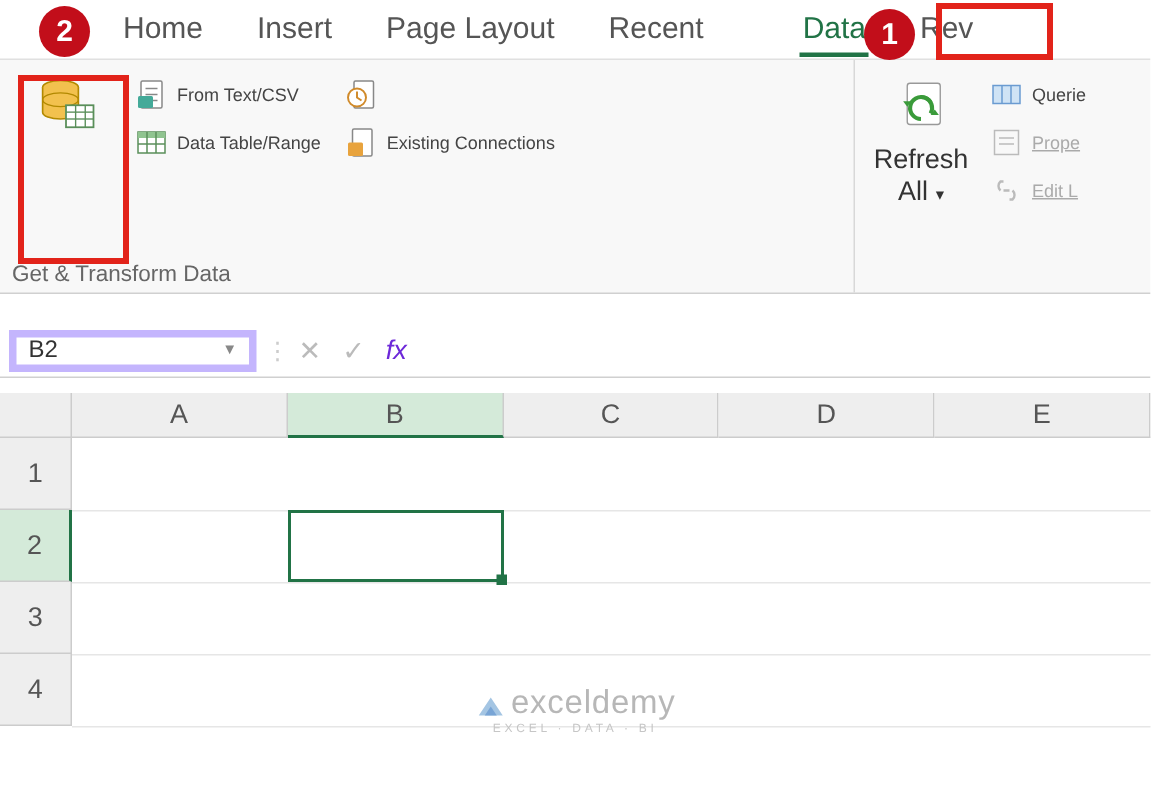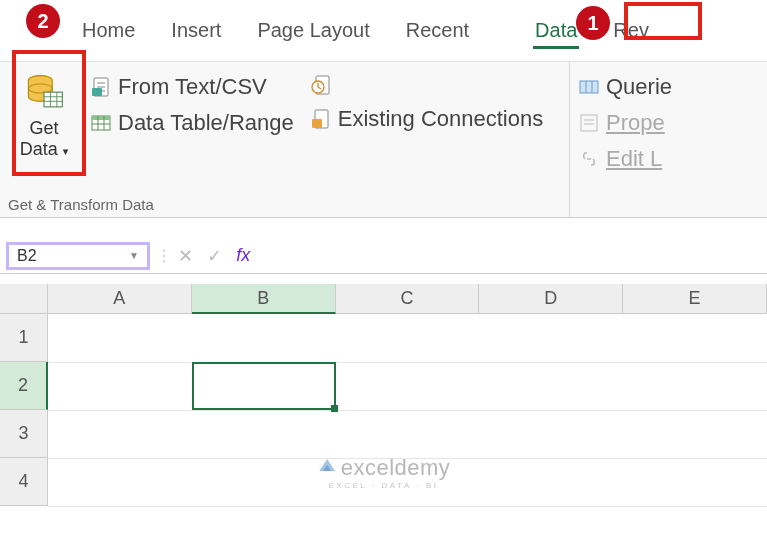--- a/index.html
+++ b/index.html
@@ -1,43 +1,43 @@
 <!DOCTYPE html>
 <html><head>
 <meta charset="utf-8">
 <style>
 * { margin: 0; padding: 0; box-sizing: border-box; font-family: "Segoe UI", Arial, sans-serif; }
 body { background: #fff; width: 767px; height: 540px; overflow: hidden; position: relative; }
 
 
-.tabs { display: flex; align-items: center; height: 62px; padding-left: 8px; background: #fff; border-bottom: 1px solid #e0e0e0; position: relative; }
+.tabs { display: flex; align-items: center; height: 40px; padding-left: 8px; background: #fff; border-bottom: 1px solid #e0e0e0; position: relative; }
 .tab { padding: 6px 18px; font-size: 20px; color: #555; cursor: pointer; position: relative; }
 .tab.active { color: #217346; font-weight: 400; }
 .tab.active::after { content: ""; position: absolute; bottom: -1px; left: 16px; right: 16px; height: 3px; background: #217346; }
 
 
 .ribbon { display: flex; height: 156px; background: #f8f8f8; border-bottom: 1px solid #d0d0d0; }
 .ribbon-group { display: flex; flex-direction: column; border-right: 1px solid #d8d8d8; padding: 6px 8px 2px 8px; }
 .ribbon-group-body { display: flex; flex: 1; gap: 10px; }
 .ribbon-group-label { font-size: 15px; color: #666; padding: 2px 0; }
 
 .big-btn { display: flex; flex-direction: column; align-items: center; justify-content: flex-start; width: 72px; padding-top: 4px; cursor: pointer; }
 .big-btn-label { font-size: 18px; color: #333; text-align: center; line-height: 1.15; margin-top: 2px; }
 
 .small-col { display: flex; flex-direction: column; gap: 10px; padding-top: 6px; }
-.small-btn { display: flex; align-items: center; gap: 6px; font-size: 22px; color: #444; cursor: pointer; white-space: nowrap; }
+.small-btn { display: flex; align-items: center; gap: 6px; font-size: 12px; color: #444; cursor: pointer; white-space: nowrap; }
 .small-btn.disabled { color: #aaa; text-decoration: underline; }
 
 
 .icon-sm { width: 22px; height: 22px; flex-shrink: 0; }
 .icon-lg { width: 44px; height: 44px; }
 
 
 .formula-row { display: flex; align-items: center; height: 36px; border-bottom: 1px solid #d0d0d0; background: #fff; }
-.name-box { width: 144px; height: 28px; margin: 0 6px; border: 3px solid #c4b5fd; padding: 2px 8px; font-size: 16px; color: #333; display: flex; align-items: center; justify-content: space-between; }
+.name-box { width: 165px; height: 28px; margin: 0 6px; border: 5px solid #c4b5fd; padding: 2px 8px; font-size: 16px; color: #333; display: flex; align-items: center; justify-content: space-between; }
 .name-box .caret { font-size: 10px; color: #888; }
 .fx-sep { width: 12px; color: #ccc; text-align: center; }
 .fx-btns { display: flex; align-items: center; gap: 14px; color: #bbb; font-size: 18px; padding: 0 10px; }
 .fx { font-style: italic; color: #6d28d9; font-size: 18px; }
 .formula-input { flex: 1; height: 28px; border: none; outline: none; font-size: 16px; padding: 0 6px; }
 
 
 .grid-wrap { position: relative; }
 .col-headers { display: flex; height: 30px; }
 .row-headers { position: absolute; left: 0; top: 30px; }
@@ -83,21 +83,20 @@
         <svg class="icon-lg" viewBox="0 0 48 48">
           <ellipse cx="20" cy="9" rx="13" ry="5" fill="#f2c14e" stroke="#b28900" stroke-width="1.2"></ellipse>
           <path d="M7 9 v18 a13 5 0 0 0 26 0 V9" fill="#f2c14e" stroke="#b28900" stroke-width="1.2"></path>
           <ellipse cx="20" cy="18" rx="13" ry="5" fill="none" stroke="#b28900" stroke-width="1"></ellipse>
           <rect x="24" y="22" width="20" height="16" fill="#fff" stroke="#5a8f5a" stroke-width="1.3"></rect>
           <line x1="24" y1="27" x2="44" y2="27" stroke="#5a8f5a"></line>
             <line x1="24" y1="32" x2="44" y2="32" stroke="#5a8f5a"></line>
           <line x1="31" y1="22" x2="31" y2="38" stroke="#5a8f5a"></line>
             <line x1="38" y1="22" x2="38" y2="38" stroke="#5a8f5a"></line>
         </svg>
-        <div class="big-btn-label"><span>Get</span><br><span>Data</span> <span style="font-size:11px;">▾</span></div>
       </div>
 
       <div class="small-col">
         <div class="small-btn">
           <svg class="icon-sm" viewBox="0 0 22 22">
               <rect x="4" y="2" width="14" height="18" rx="1" fill="#fff" stroke="#888"></rect>
               <line x1="7" y1="7" x2="15" y2="7" stroke="#888"></line>
               <line x1="7" y1="11" x2="15" y2="11" stroke="#888"></line>
               <line x1="7" y1="15" x2="15" y2="15" stroke="#888"></line>
               <rect x="2" y="12" width="10" height="8" fill="#4a9" rx="1"></rect>
@@ -131,20 +130,30 @@
             </svg>
           <span>Existing Connections</span>
         </div>
       </div>
     </div>
     <div class="ribbon-group-label">Get &amp; Transform Data</div>
   </div>
 
   <div class="ribbon-group" style="flex:1; border-right:none;">
     <div class="ribbon-group-body">
+      <div class="big-btn">
+        <svg class="icon-lg" viewBox="0 0 48 48">
+            <rect x="14" y="6" width="24" height="30" rx="2" fill="#fff" stroke="#999"></rect>
+            <path d="M24 32 a8 8 0 1 1 7 -4" fill="none" stroke="#3a9b3a" stroke-width="3"></path>
+            <path d="M31 29 l3 -4 l3 4 z" fill="#3a9b3a"></path>
+            <path d="M24 16 a8 8 0 0 1 7 4" fill="none" stroke="#3a9b3a" stroke-width="3"></path>
+            <path d="M17 19 l-3 4 l-3 -4 z" fill="#3a9b3a"></path>
+          </svg>
+        <div class="big-btn-label"><span>Refresh</span><br><span>All</span> <span style="font-size:11px;">▾</span></div>
+      </div>
       <div class="small-col">
         <div class="small-btn">
           <svg class="icon-sm" viewBox="0 0 22 22">
               <rect x="2" y="5" width="18" height="12" fill="#cfe3f5" stroke="#6a9bd1"></rect>
               <line x1="8" y1="5" x2="8" y2="17" stroke="#6a9bd1"></line>
               <line x1="14" y1="5" x2="14" y2="17" stroke="#6a9bd1"></line>
             </svg>
           <span>Querie</span>
         </div>
         <div class="small-btn disabled">
@@ -203,21 +212,21 @@
 
   <div class="cell-sel" style="left:192px; top:78px; width:144px; height:48px;"></div>
 </div>
 
 <div class="redbox" style="left:624px; top:2px; width:78px; height:38px;"></div>
 <div class="redbox" style="left:12px; top:50px; width:74px; height:126px;"></div>
 <div class="redcircle" style="left:576px; top:6px;">1</div>
 <div class="redcircle" style="left:26px; top:4px;">2</div>
 
 <div class="watermark">
-  <div style="display:flex;align-items:flex-start;margin-top:34px;">
+  <div style="display:flex;align-items:flex-end;margin-top:34px;">
     <svg class="wm-icon" viewBox="0 0 20 20">
         <path d="M2 16 L10 4 L18 16 Z" fill="#9bbfe0"></path>
         <path d="M6 16 L10 10 L14 16 Z" fill="#6a9bd1"></path>
       </svg>
     <span class="wm-main">exceldemy</span>
   </div>
   <span class="wm-sub">EXCEL · DATA · BI</span>
 </div>
 
 </body></html>

